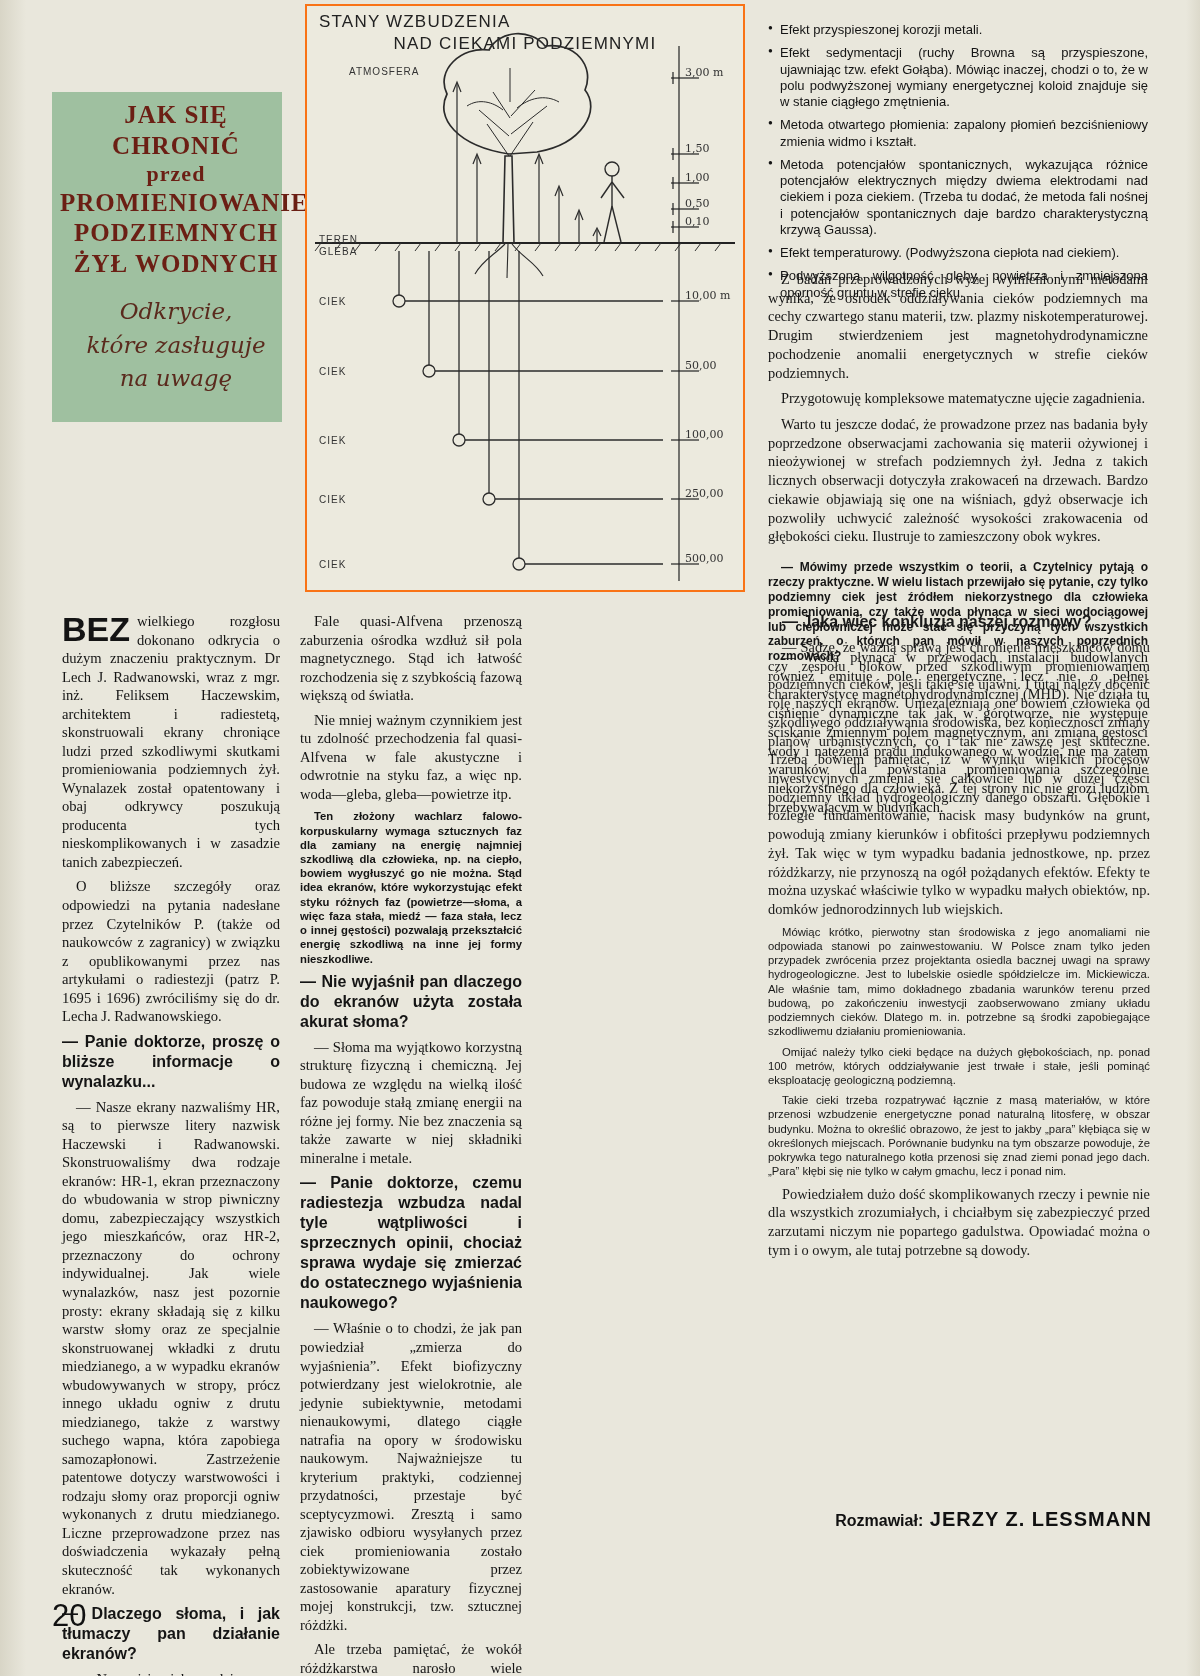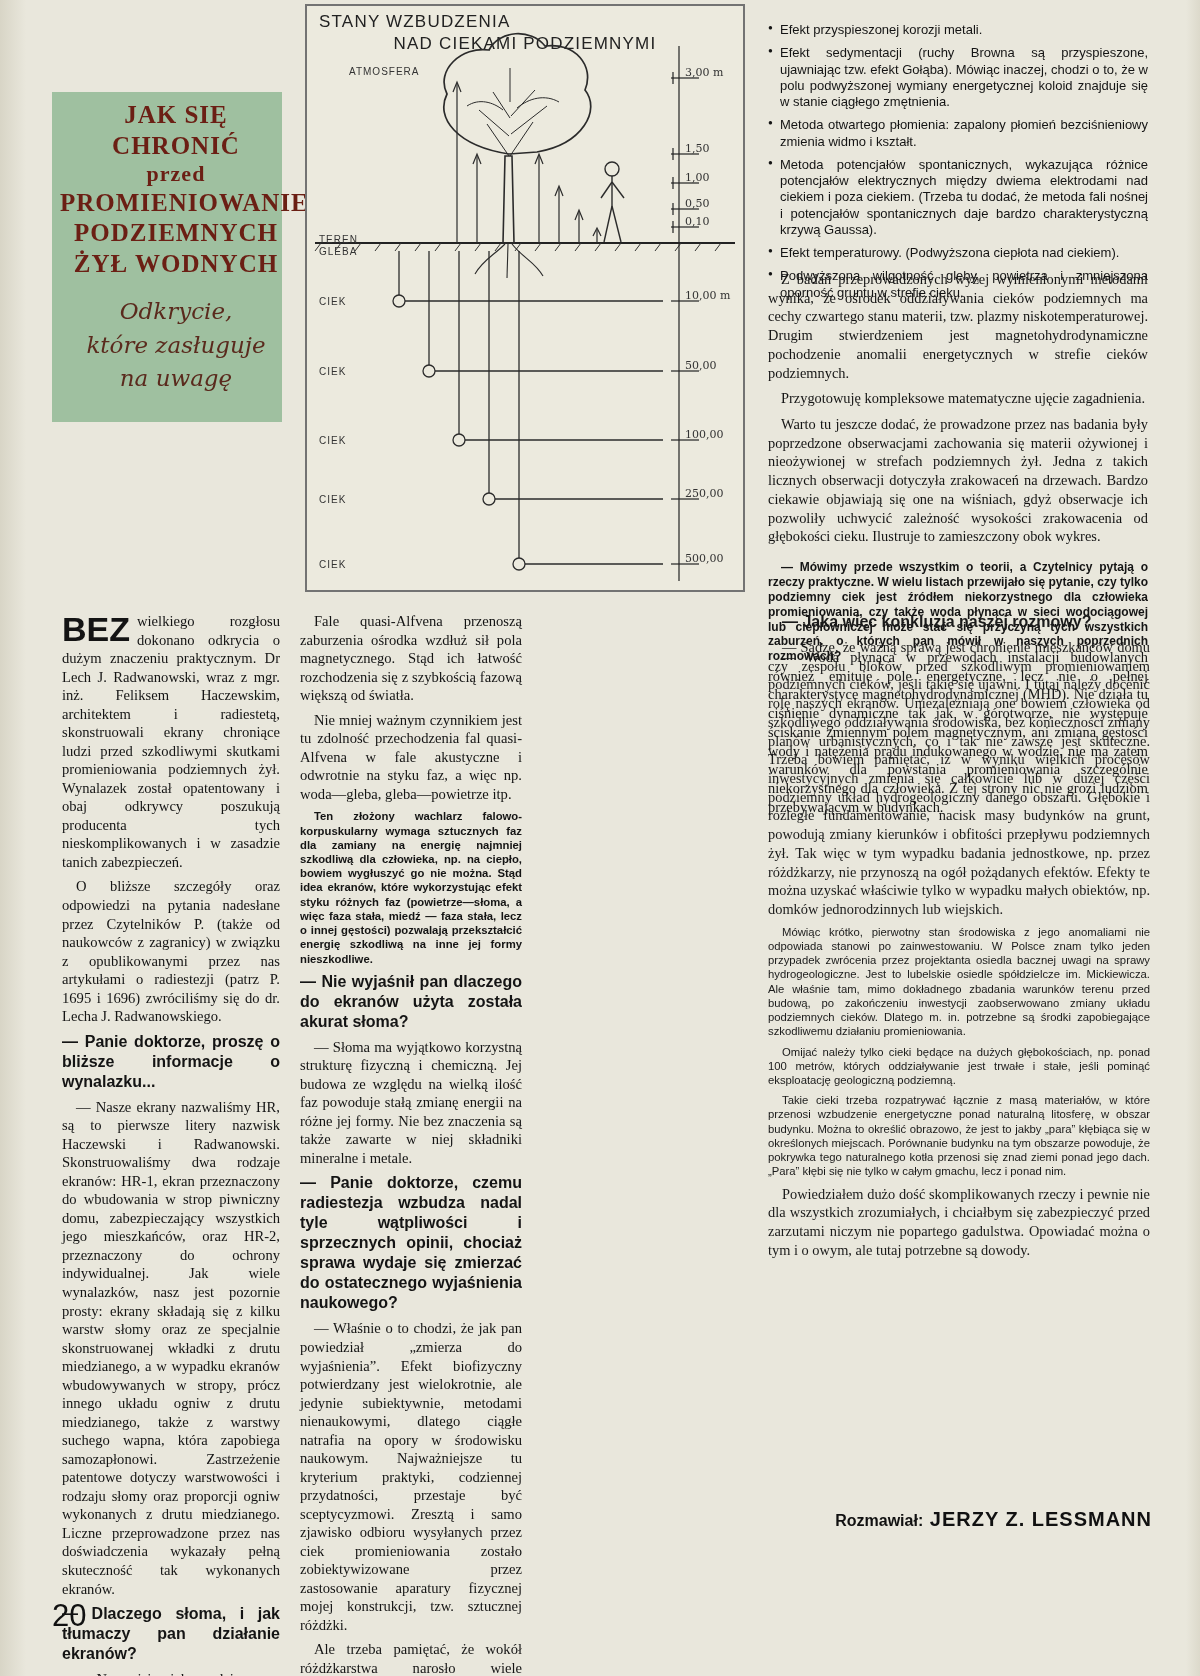--- a/index.html
+++ b/index.html
@@ -39,21 +39,21 @@
     font-style:italic;
     color:#5a2a1d;
     font-size:23px;
     line-height:1.45;
   }
 
   
   .figure{
     position:absolute;left:305px;top:4px;width:436px;height:584px;
     background:#eceade;
-    border:2px solid #737373;
+    border:2px solid #f97316;
   }
   .fig-title{
     position:absolute;left:12px;top:6px;width:412px;
     font-family:"Liberation Sans", sans-serif;
     font-size:17px;letter-spacing:1.2px;color:#222;
   }
   .fig-title .t2{display:block;text-align:center;margin-top:2px;}
   .fig-label{
     position:absolute;
     font-family:"Liberation Sans", sans-serif;

